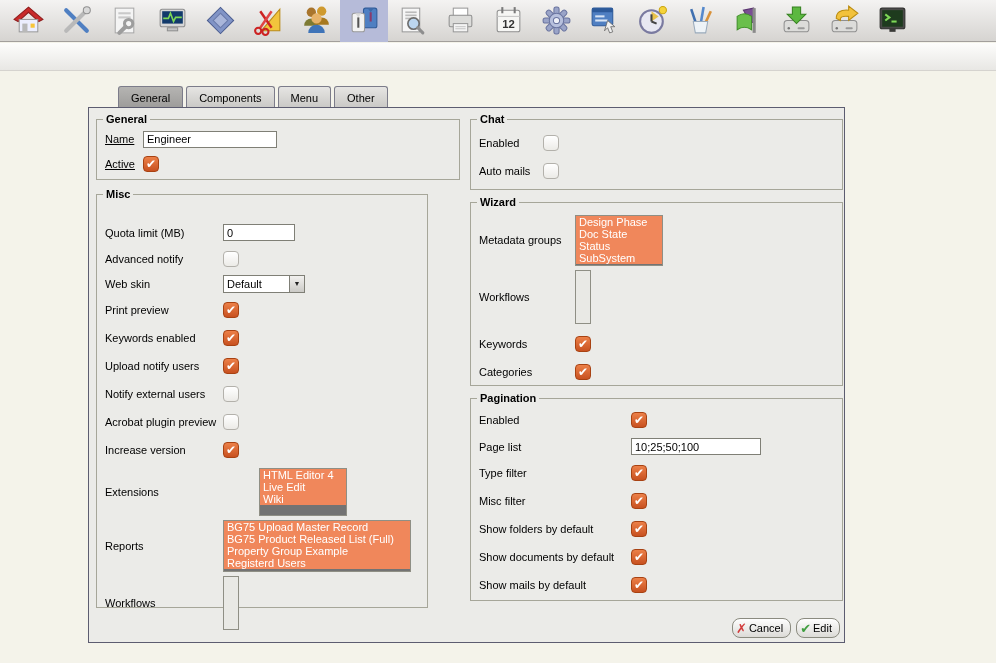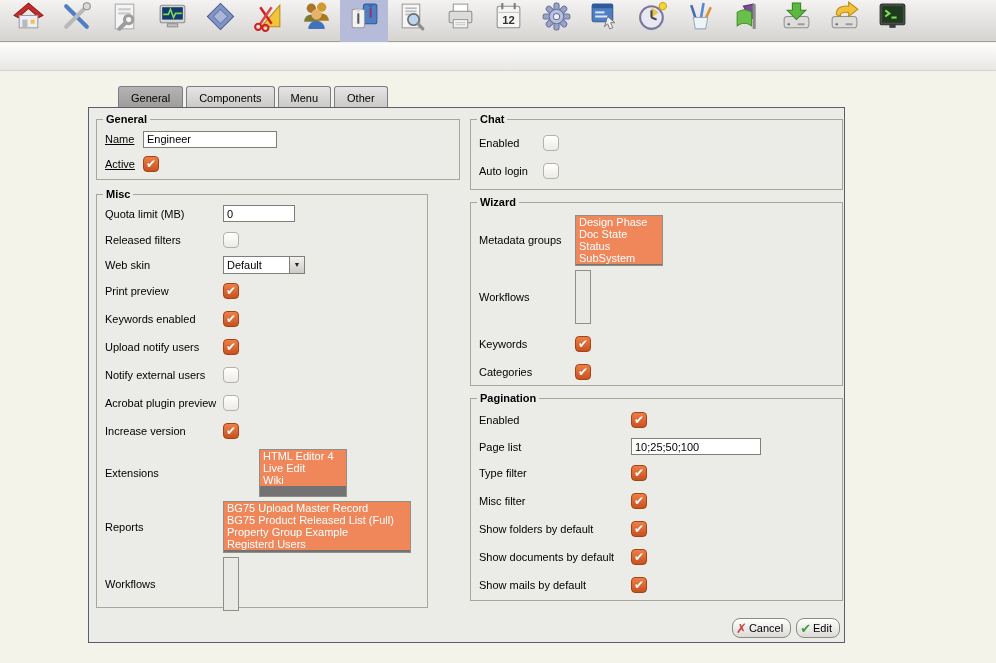--- a/index.html
+++ b/index.html
@@ -9,21 +9,21 @@
     font-family:"Liberation Sans","DejaVu Sans",sans-serif;
     font-size:11px;color:#000;
   }
   
   .toolbar{
     position:absolute;top:0;left:0;width:996px;height:42px;
     background:linear-gradient(#f4f3f2,#d6d4d1);
     border-bottom:1px solid #a29f9c;
     display:flex;align-items:center;padding-left:4px;box-sizing:border-box;
   }
-  .tslot{width:48px;height:42px;display:flex;justify-content:center;flex:0 0 auto;}
+  .tslot{width:48px;height:42px;display:flex;align-items:center;justify-content:center;flex:0 0 auto;}
   .tslot.selected{background:#b6bbd9;}
   .tslot svg{width:33px;height:33px;display:block;}
   .subbar{
     position:absolute;top:43px;left:0;width:996px;height:27px;
     background:linear-gradient(#fdfdfc,#e8e7e4);
     border-bottom:1px solid #d5d3cf;
   }
   
   .tabs{position:absolute;top:86px;left:118px;display:flex;gap:3px;}
   .tab{
@@ -47,21 +47,21 @@
   .fs-pagination{left:381px;top:284px;width:373px;height:209px;}
   .row{display:flex;align-items:center;padding-left:8px;box-sizing:border-box;height:28px;}
   .lbl{flex:0 0 auto;}
   .fs-general .lbl{width:38px;text-decoration:underline;}
   .fs-misc .lbl{width:118px;}
   .fs-chat .lbl{width:64px;}
   .fs-wizard .lbl{width:96px;}
   .fs-pagination .lbl{width:152px;}
   .fs-general .row.r1{height:24px;margin-top:2px;}
   .fs-general .row.r2{height:26px;}
-  .fs-misc .row.rq{height:27px;margin-top:0;}
+  .fs-misc .row.rq{height:27px;margin-top:19px;}
   .fs-misc .row.r24{height:25px;}
   .listrow{display:flex;align-items:center;padding-left:8px;box-sizing:border-box;}
   .listrow.ext{height:52px;margin-top:2px;}
   .listrow.rep{height:56px;}
   .listrow.wfl{height:58px;}
   .fs-wizard .listrow.meta{height:56px;margin-top:4px;}
   .fs-wizard .listrow.wfl2{height:58px;}
   .fs-wizard .row.rk{margin-top:4px;}
   .fs-chat .row.r1{margin-top:4px;}
   .fs-pagination .row.r1{margin-top:2px;}
@@ -313,21 +313,21 @@
     </div>
   </fieldset>
 
   <fieldset class="fs-misc">
     <legend>Misc</legend>
     <div class="row rq">
       <span class="lbl">Quota limit (MB)</span>
       <input class="txt w-quota" value="0" style="">
     </div>
     <div class="row r24">
-      <span class="lbl">Released filters</span>
+      <span class="lbl">Advanced notify</span>
       <span class="cb" data-checked="false"></span>
     </div>
     <div class="row r24">
       <span class="lbl">Web skin</span>
       <div class="select">
         <span class="sel-text">Default</span>
         <span class="sel-btn"></span>
       </div>
     </div>
     <div class="row">
@@ -377,21 +377,21 @@
     </div>
   </fieldset>
 
   <fieldset class="fs-chat">
     <legend>Chat</legend>
     <div class="row r1">
       <span class="lbl">Enabled</span>
       <span class="cb" data-checked="false"></span>
     </div>
     <div class="row">
-      <span class="lbl">Auto login</span>
+      <span class="lbl">Auto mails</span>
       <span class="cb" data-checked="false"></span>
     </div>
   </fieldset>
 
   <fieldset class="fs-wizard">
     <legend>Wizard</legend>
     <div class="listrow meta">
       <span class="lbl">Metadata groups</span>
       <div class="listbox lb-meta">
         <div class="opt">Design Phase</div>

